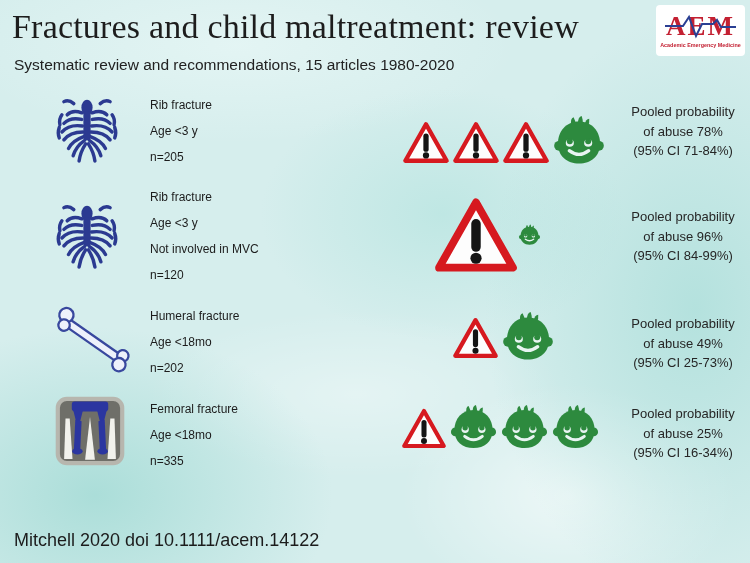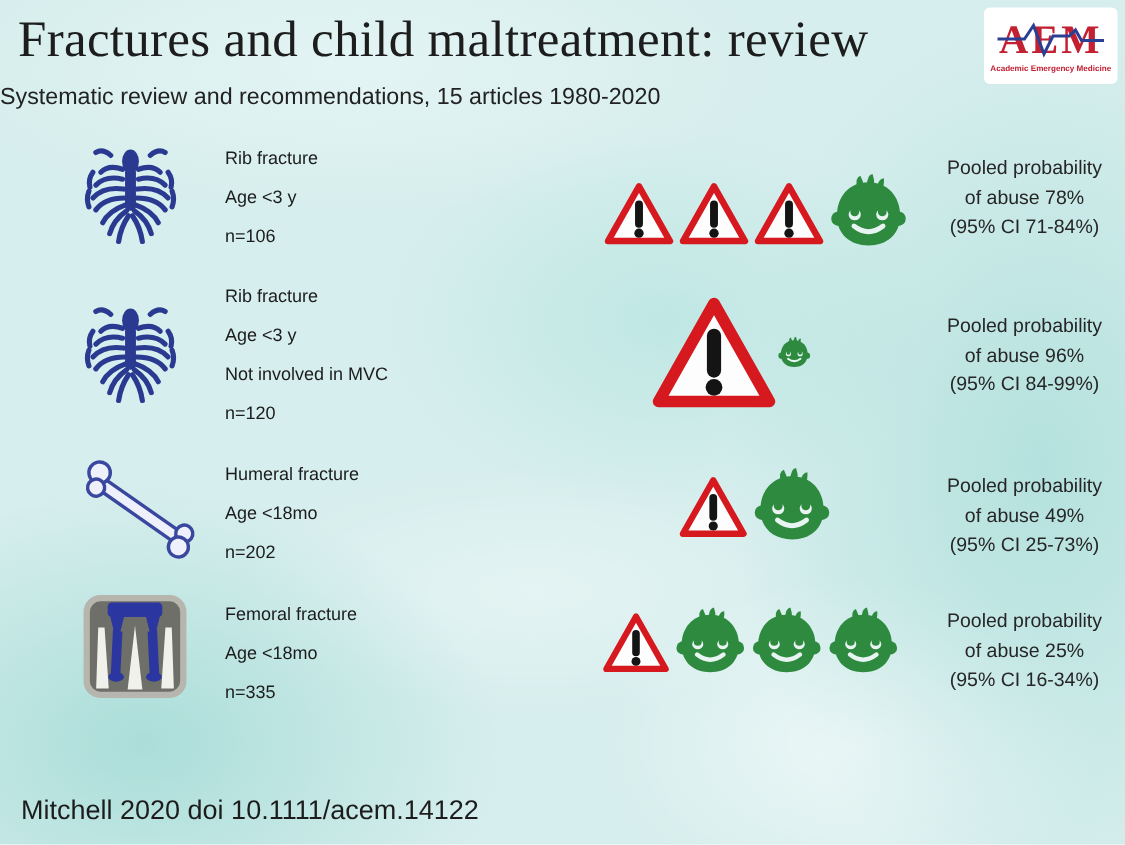--- a/index.html
+++ b/index.html
@@ -19,21 +19,21 @@
     padding-left: 40px;
   }
   .abs{position:absolute;}
   .page-title{
     left:12px;top:8px;
     font-family:"Liberation Serif",serif;
     font-size:34px;font-weight:400;
     color:#1d1d1d;letter-spacing:0.2px;
   }
   .page-subtitle{
-    left:0;top:56px;
+    left:14px;top:56px;
     font-size:15.5px;color:#222;
   }
   .logo-box{
     left:656px;top:5px;width:89px;height:51px;
     background:#ffffff;border-radius:4px;
   }
   .row-label{
     left:150px;
     font-size:12px;line-height:26px;color:#1c1c1c;
   }
@@ -152,21 +152,21 @@
   </div>
 
   <div class="abs icon-slot" style="left:54px;top:90px;width:66px;height:80px">
     <svg viewBox="0 0 100 112">
         <use href="#sym-rib"></use>
       </svg>
   </div>
   <div class="abs row-label" style="top:92px">
     <div>Rib fracture</div>
     <div>Age &lt;3 y</div>
-    <div>n=106</div>
+    <div>n=205</div>
   </div>
   <div class="pictos r1" style="left:402px;top:115px">
       <svg class="tri" viewBox="0 0 100 92">
         <use href="#sym-warning"></use>
       </svg>
       <svg class="tri" viewBox="0 0 100 92">
         <use href="#sym-warning"></use>
       </svg>
       <svg class="tri" viewBox="0 0 100 92">
         <use href="#sym-warning"></use>

